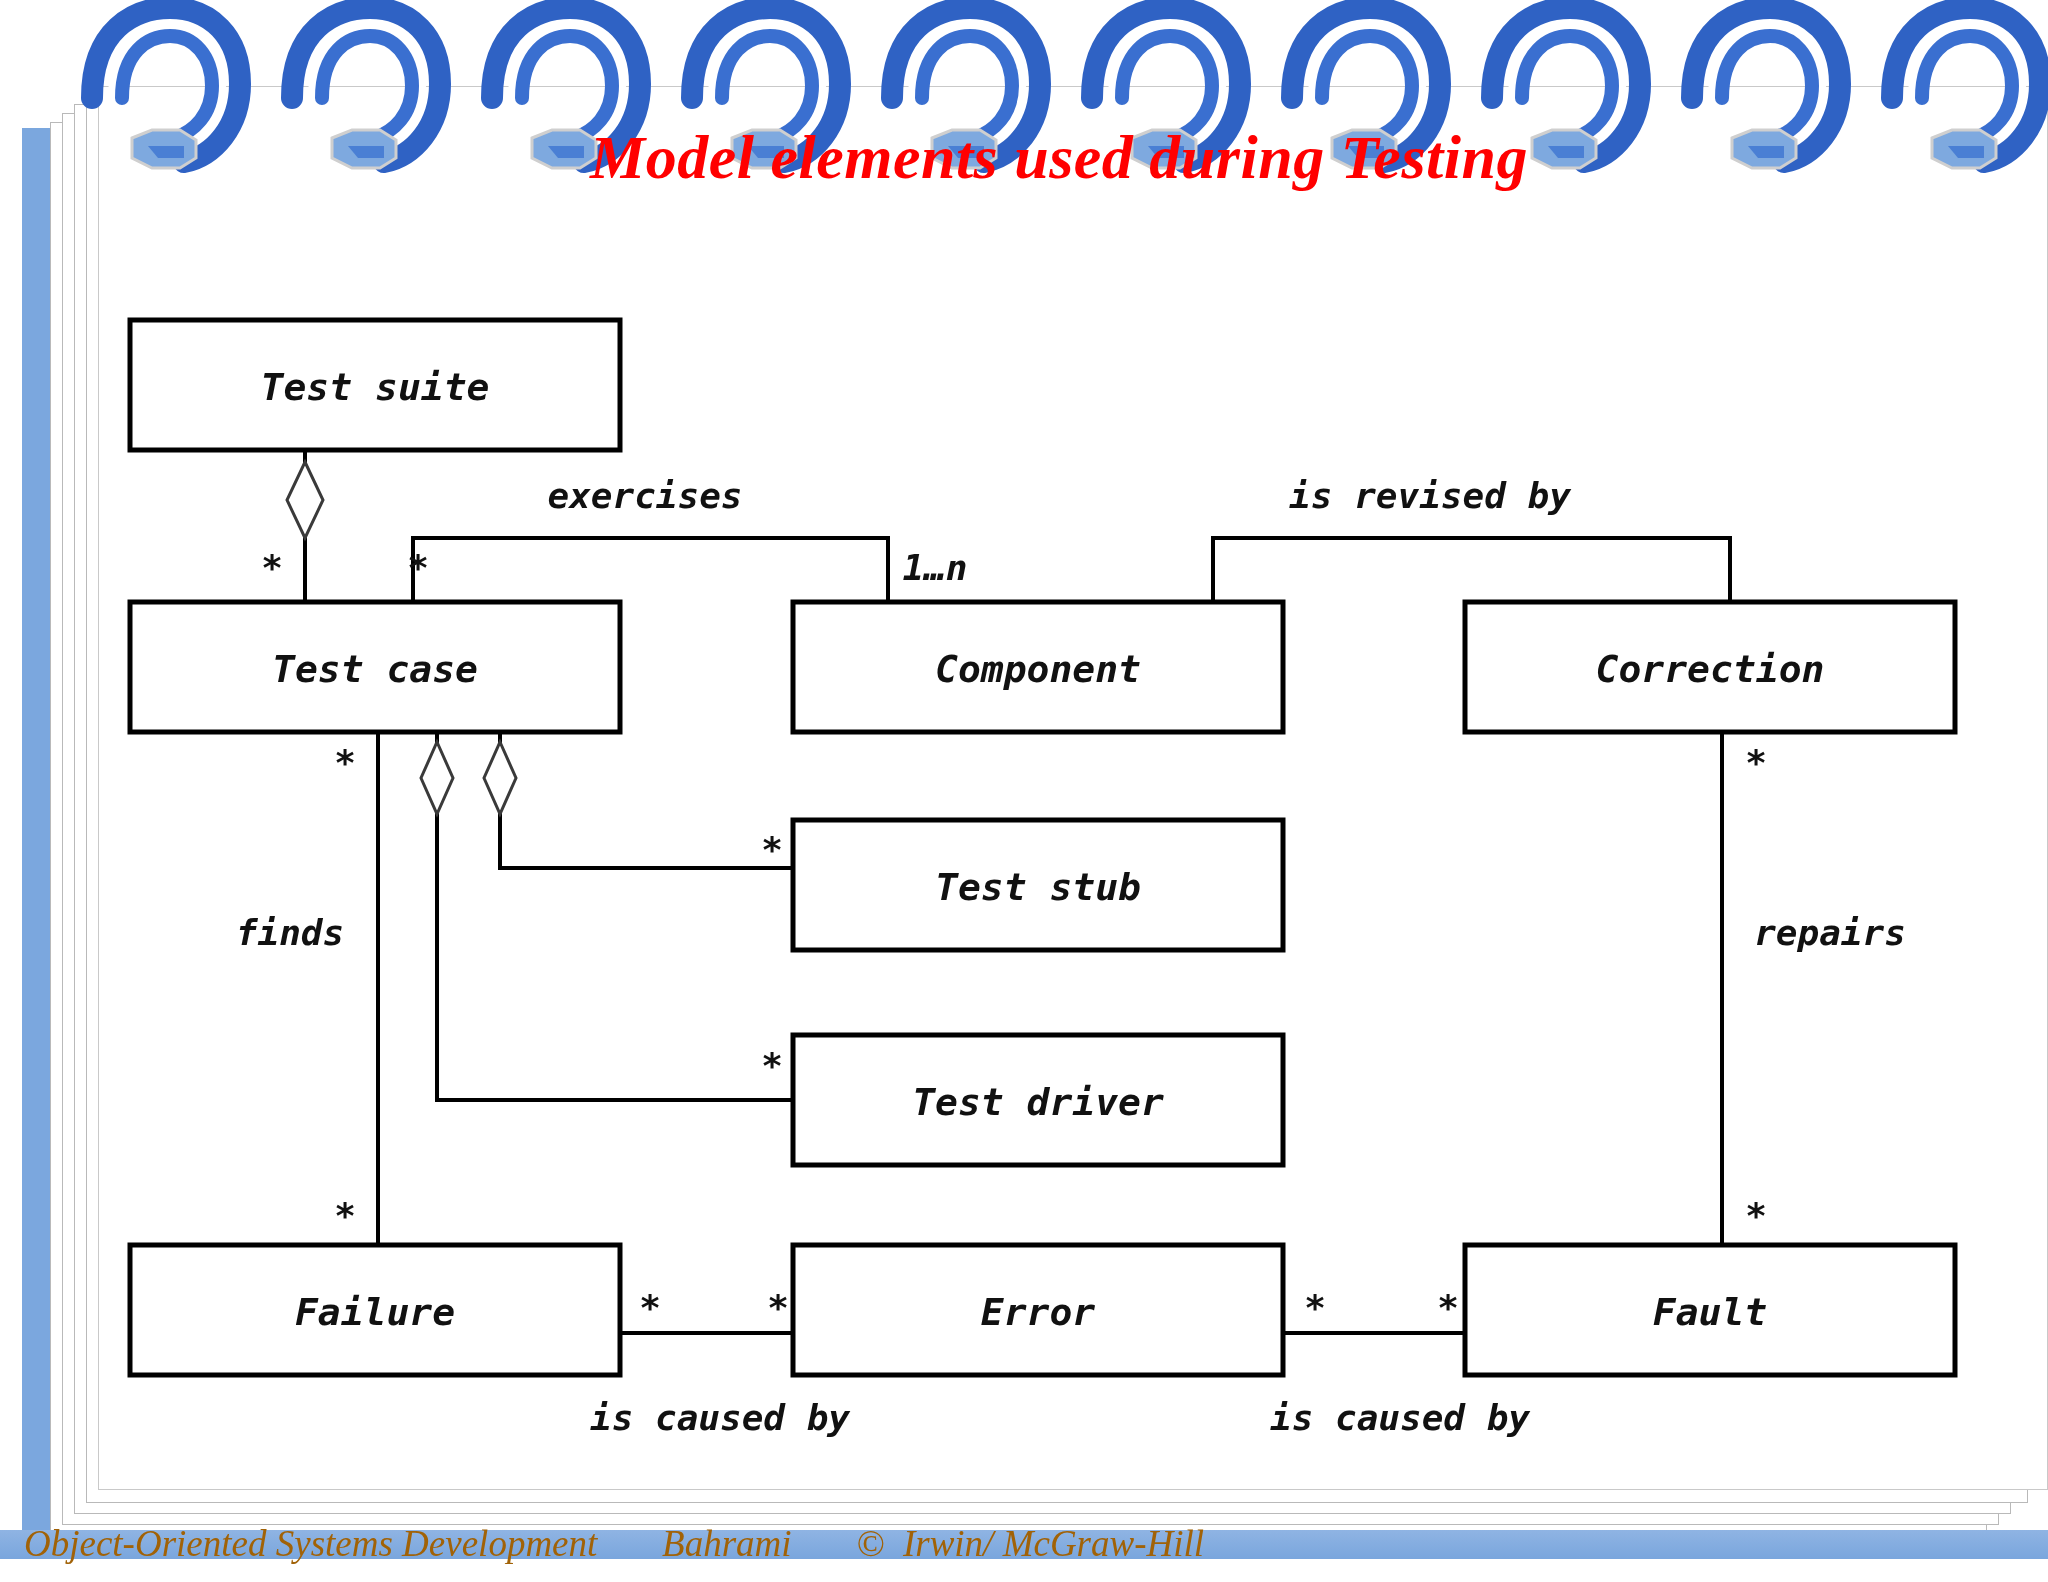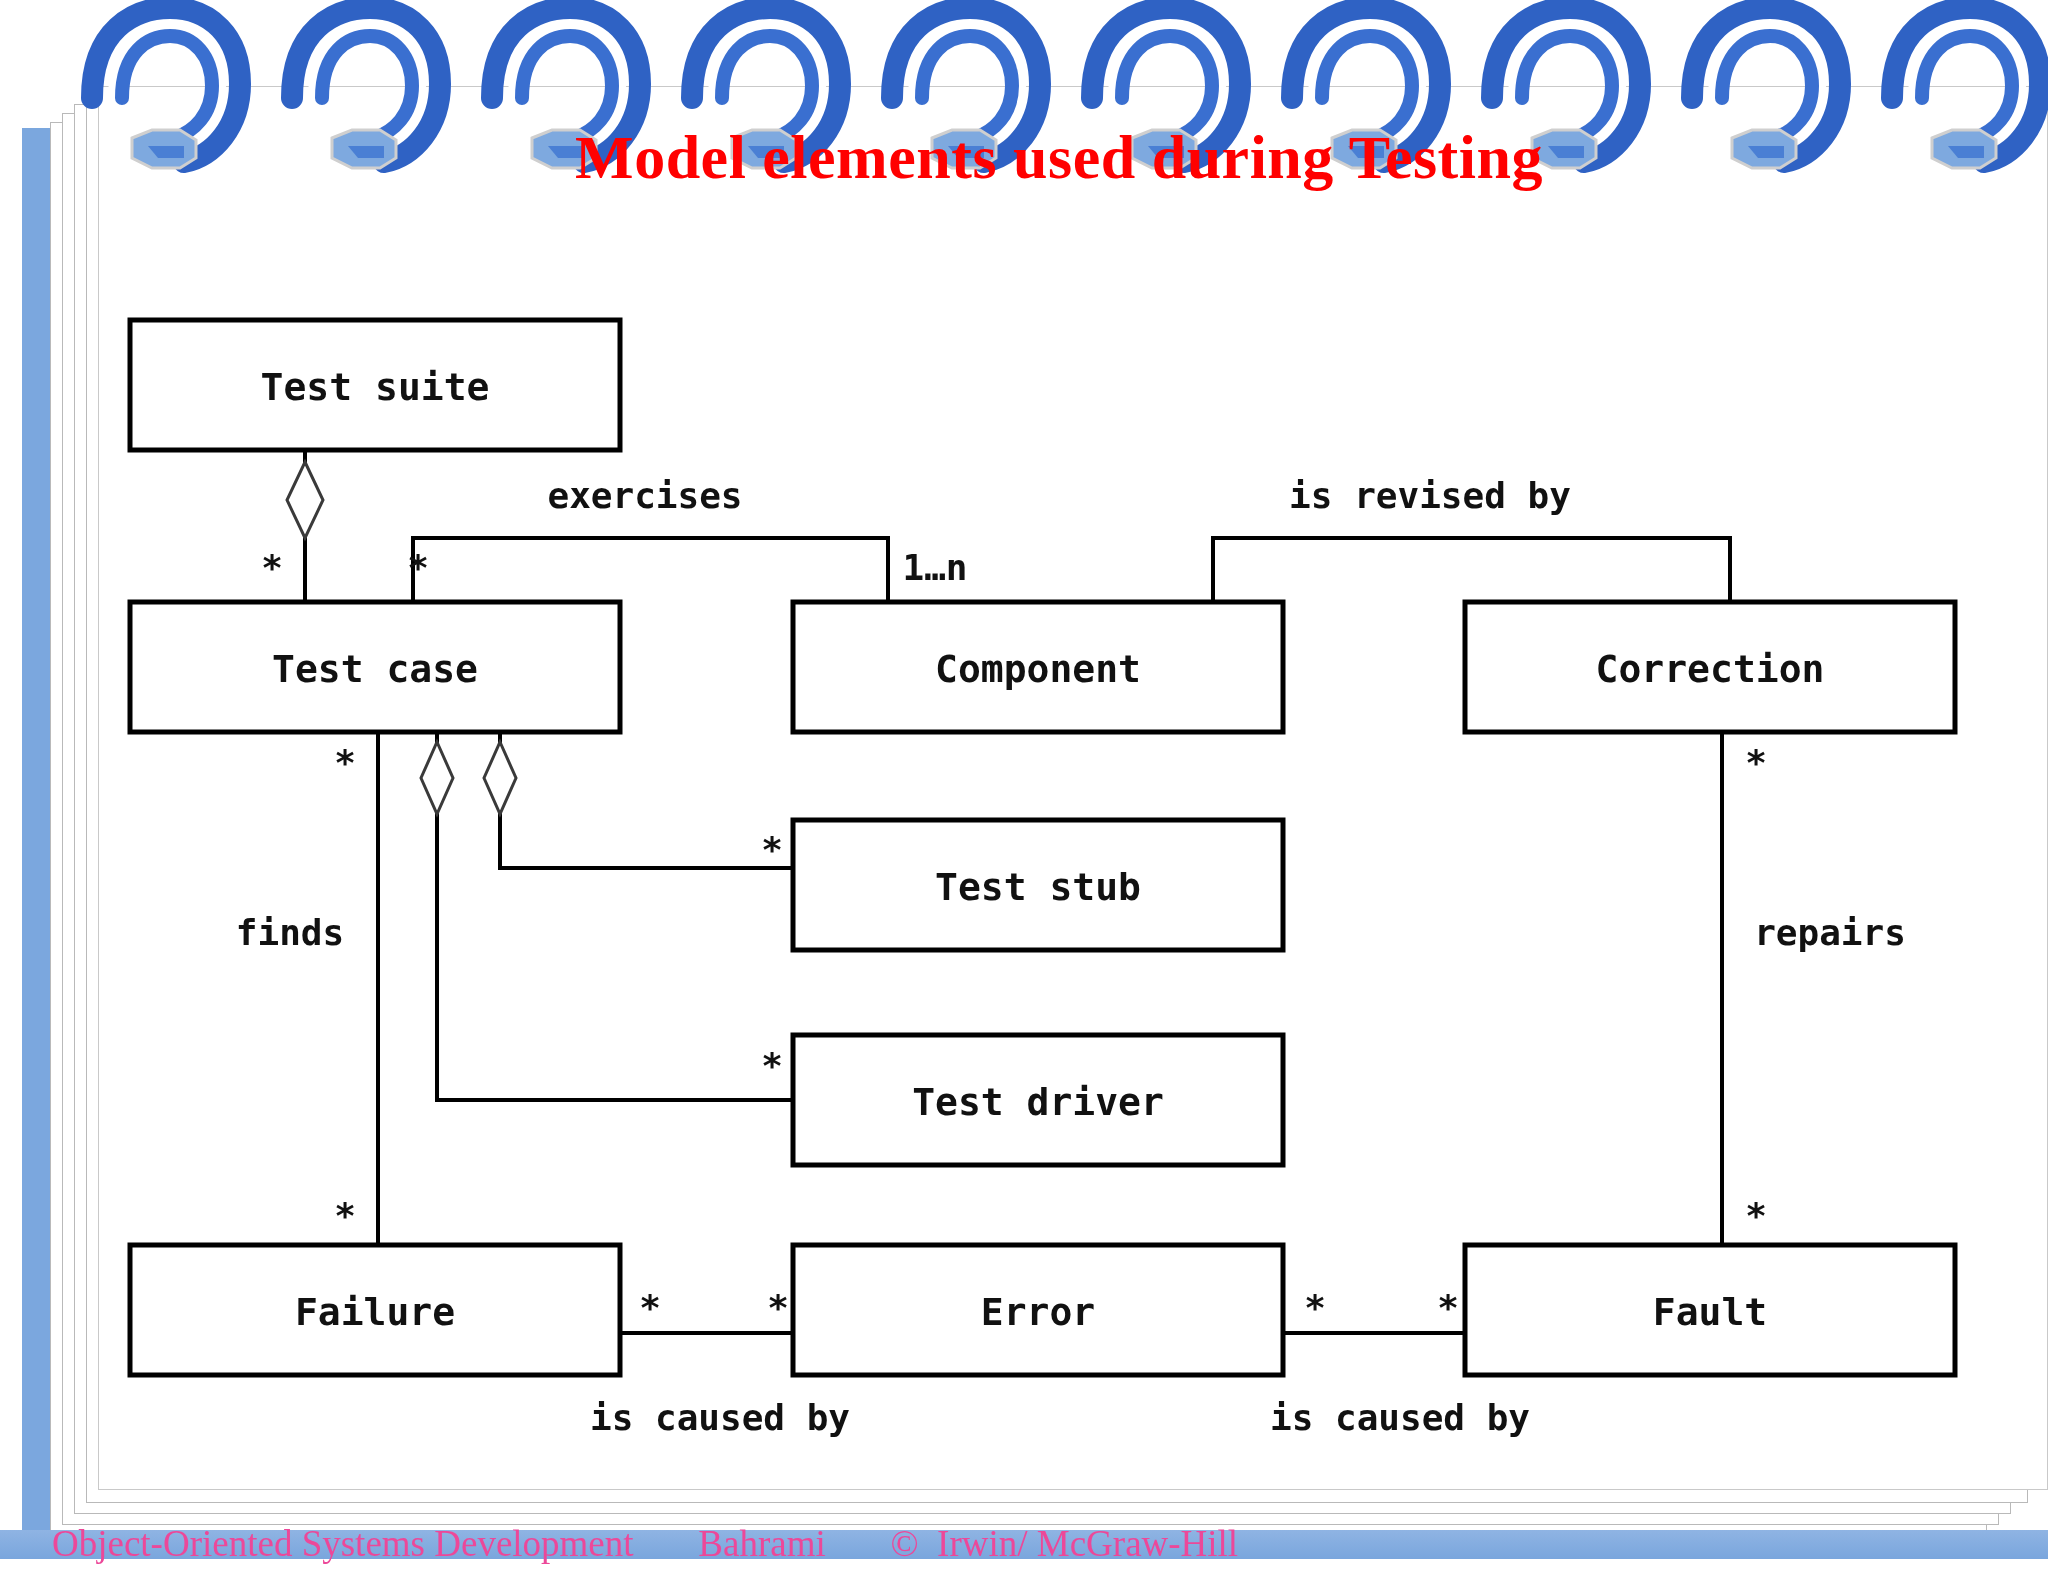--- a/index.html
+++ b/index.html
@@ -1,18 +1,18 @@
 <!DOCTYPE html>
 <html><head>
 <meta charset="utf-8">
 <style>
   html,body{margin:0;padding:0;background:#ffffff;}
   body{width:2048px;height:1582px;overflow:hidden;font-family:"Liberation Serif",serif;}
 
-  #slide{position:relative;width:1773px;height:1582px;background:#ffffff;}
+  #slide{position:relative;width:1773px;height:1582px;background:#ffffff;font-style:italic;}
 
   
   .stack-shadow{position:absolute;background:#7BA7DE;}
   .stack-page{position:absolute;background:#ffffff;border:1px solid #b9b9b9;}
 
   
   #spiral{position:absolute;left:0;top:0;width:2048px;height:175px;}
 
   
   #title{
@@ -39,22 +39,22 @@
     font-family:"DejaVu Sans Mono","Liberation Mono",monospace;
     font-size:36px;fill:#111111;text-anchor:middle;font-weight:700;
   }
 
   
   #footer-band{
     position:absolute;left:0;bottom:0;width:2048px;height:52px;
     background:linear-gradient(to bottom,#8FB4E3 0%,#7AA6DD 55%,#ffffff 56%,#ffffff 100%);
   }
   #footer-text{
-    position:absolute;left:52px;bottom:14px;width:1600px;height:46px;
-    font-family:"Liberation Serif",serif;font-size:37px;color:#ec4899;
+    position:absolute;left:24px;bottom:14px;width:1600px;height:46px;
+    font-family:"Liberation Serif",serif;font-size:37px;color:#a16207;
     white-space:pre;
   }
   .footer-seg{display:inline-block;}
 </style>
 </head>
 <body>
 
 <div id="slide">
 
   <div class="stack-shadow" style="left:22px;top:128px;width:28px;height:1430px;"></div>

